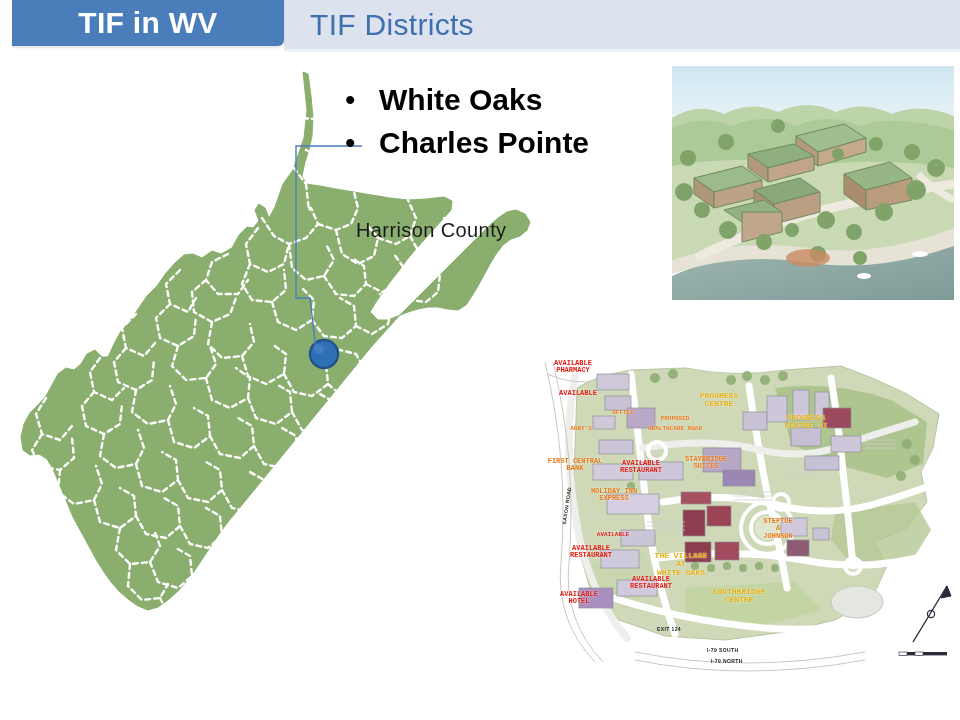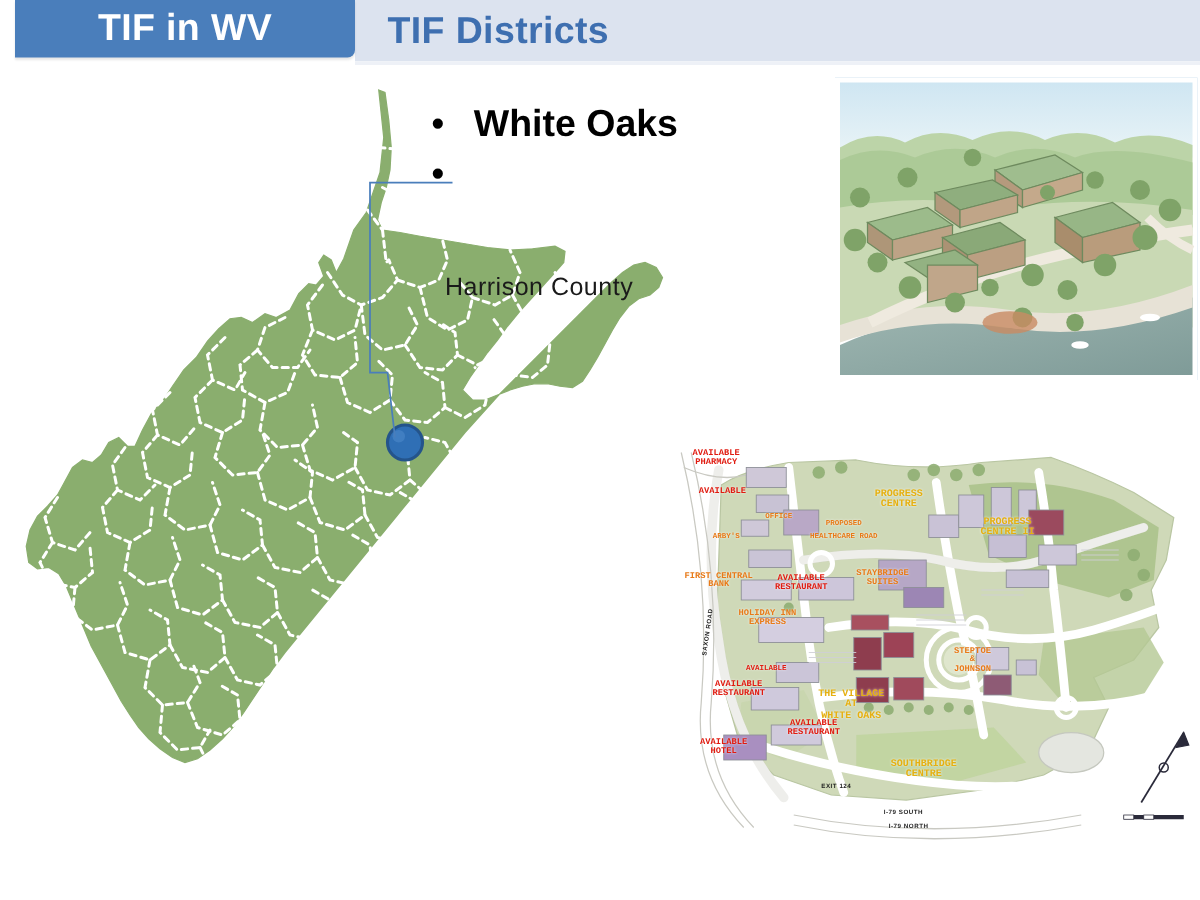--- a/index.html
+++ b/index.html
@@ -28,21 +28,21 @@
     box-shadow:0 2px 2px rgba(0,0,0,.10);
   }
   .tab-active-label{
     position:absolute;left:12px;top:0;width:272px;height:46px;
     display:flex;align-items:center;justify-content:center;
     color:#ffffff;font-size:30px;font-weight:bold;letter-spacing:.3px;
   }
   .banner-title{
     position:absolute;left:310px;top:0;height:49px;
     display:flex;align-items:center;
-    color:#3e6fb0;font-size:30px;font-weight:bold;letter-spacing:.3px;
+    color:#3e6fb0;font-size:30px;font-weight:normal;letter-spacing:.3px;
   }
   .header-rule{
     position:absolute;left:12px;top:52px;width:948px;height:1px;background:#ffffff;
   }
 
   
   .bullet-block{position:absolute;left:345px;top:82px;width:330px;}
   .bullet-row{display:flex;align-items:baseline;margin-bottom:6px;}
   .bullet-dot{
     width:34px;color:#000;font-size:30px;line-height:1;flex:0 0 34px;
@@ -229,20 +229,21 @@
     </svg>
   </div>
 
   <div class="bullet-block">
     <div class="bullet-row">
       <span class="bullet-dot">•</span>
       <span class="bullet-text">White Oaks</span>
     </div>
     <div class="bullet-row">
       <span class="bullet-dot">•</span>
+      <span class="bullet-text">Charles Pointe</span>
     </div>
   </div>
   <div class="sub-caption">Harrison County</div>
 
   <div class="aerial">
     <svg viewBox="0 0 290 242" xmlns="http://www.w3.org/2000/svg">
       <defs>
         <linearGradient id="sky" x1="0" y1="0" x2="0" y2="1">
           <stop offset="0%" stop-color="#cfe6f2"></stop>
           <stop offset="100%" stop-color="#eaf4f7"></stop>
@@ -474,21 +475,21 @@
     <div class="sp-label sp-orange" style="left:214px;top:166px;font-size:7px;width:58px;">STEPTOE
 &amp;
 JOHNSON</div>
     <div class="sp-label sp-red" style="left:50px;top:180px;font-size:6px;width:56px;">AVAILABLE</div>
     <div class="sp-label sp-red" style="left:22px;top:193px;font-size:7px;width:68px;">AVAILABLE
 RESTAURANT</div>
     <div class="sp-label sp-red" style="left:82px;top:224px;font-size:7px;width:68px;">AVAILABLE
 RESTAURANT</div>
     <div class="sp-label sp-red" style="left:14px;top:239px;font-size:7px;width:60px;">AVAILABLE
 HOTEL</div>
-    <div class="sp-label sp-gold" style="left:166px;top:236px;font-size:8px;width:76px;margin-top:20px;">SOUTHBRIDGE
+    <div class="sp-label sp-gold" style="left:166px;top:236px;font-size:8px;width:76px;">SOUTHBRIDGE
 CENTRE</div>
 
     <div class="sp-road" style="left:26px;top:172px;transform:rotate(-82deg);transform-origin:left top;">SAXON ROAD</div>
     <div class="sp-road" style="left:122px;top:274px;">EXIT 124</div>
     <div class="sp-road" style="left:172px;top:295px;">I-79 SOUTH</div>
     <div class="sp-road" style="left:176px;top:306px;">I-79 NORTH</div>
   </div>
 
 </div>
 

